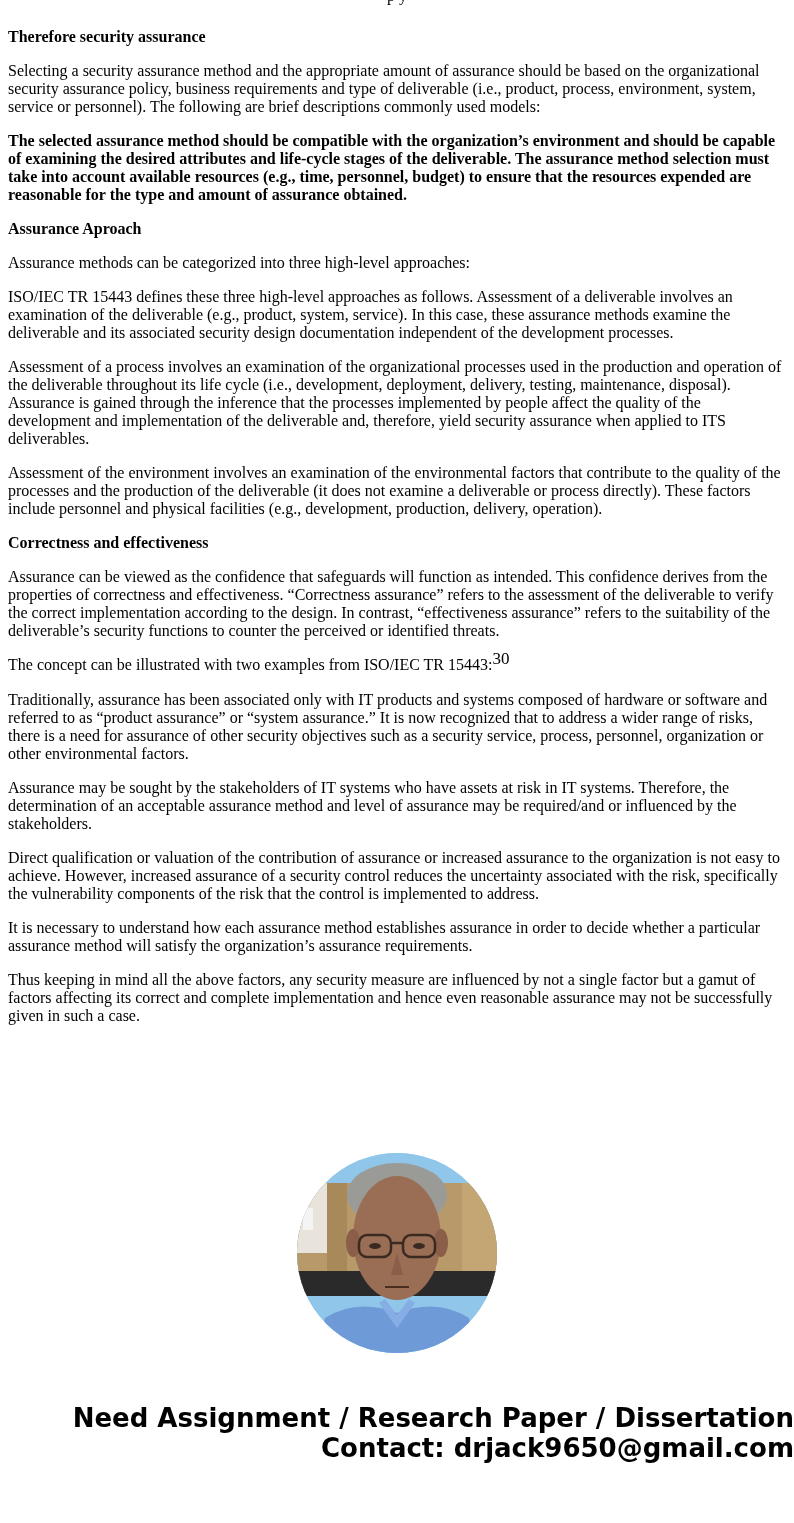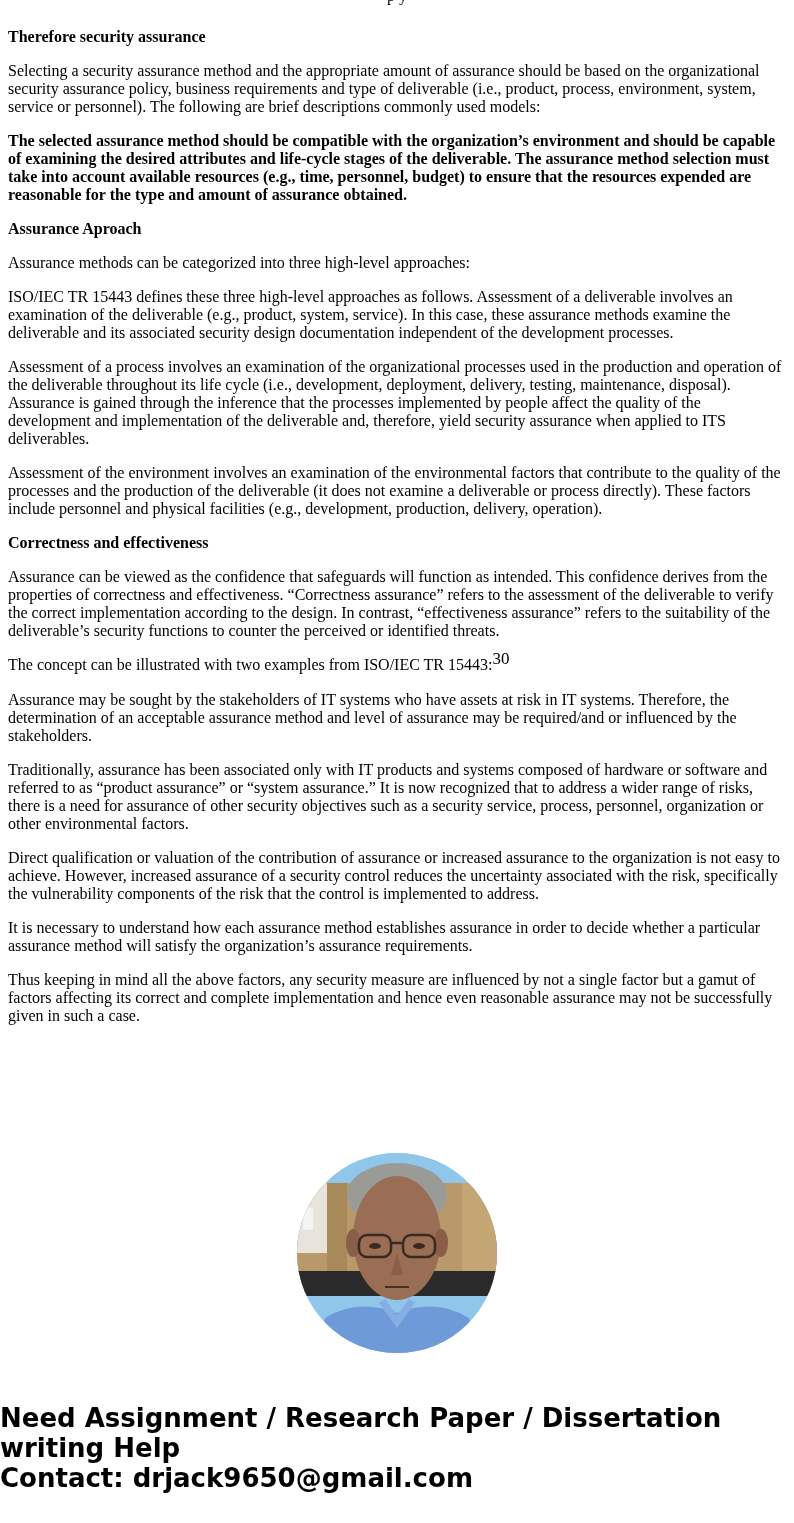--- a/index.html
+++ b/index.html
@@ -32,21 +32,21 @@
       height: 200px;
       border-radius: 50%;
       overflow: hidden;
       background: #8fc6ea;
     }
     .footer {
       position: absolute;
       left: 0;
       right: 0;
       top: 1403px;
-      text-align: left;
+      text-align: right;
       font-family: "DejaVu Sans", sans-serif;
       font-weight: bold;
       font-size: 26px;
       line-height: 30px;
       color: #000;
     }
   </style>
 </head>
 <body>
 
@@ -62,22 +62,22 @@
   <p>ISO/IEC TR 15443 defines these three high-level approaches as follows. Assessment of a deliverable involves an examination of the deliverable (e.g., product, system, service). In this case, these assurance methods examine the deliverable and its associated security design documentation independent of the development processes.</p>
   <p>Assessment of a process involves an examination of the organizational processes used in the production and operation of the deliverable throughout its life cycle (i.e., development, deployment, delivery, testing, maintenance, disposal). Assurance is gained through the inference that the processes implemented by people affect the quality of the development and implementation of the deliverable and, therefore, yield security assurance when applied to ITS deliverables.</p>
   <p>Assessment of the environment involves an examination of the environmental factors that contribute to the quality of the processes and the production of the deliverable (it does not examine a deliverable or process directly). These factors include personnel and physical facilities (e.g., development, production, delivery, operation).</p>
 
   <p class="bold">Correctness and effectiveness</p>
   <p>Assurance can be viewed as the confidence that safeguards will function as intended. This confidence derives from the properties of correctness and effectiveness. “Correctness assurance” refers to the assessment of the deliverable to verify the correct implementation according to the design. In contrast, “effectiveness assurance” refers to the suitability of the deliverable’s security functions to counter the perceived or identified threats.</p>
   <p style="margin-bottom:17px;">
     <span>The concept can be illustrated with two examples from ISO/IEC TR 15443:</span><sup>30</sup>
   </p>
 
+  <p>Traditionally, assurance has been associated only with IT products and systems composed of hardware or software and referred to as “product assurance” or “system assurance.” It is now recognized that to address a wider range of risks, there is a need for assurance of other security objectives such as a security service, process, personnel, organization or other environmental factors.</p>
   <p>Assurance may be sought by the stakeholders of IT systems who have assets at risk in IT systems. Therefore, the determination of an acceptable assurance method and level of assurance may be required/and or influenced by the stakeholders.</p>
-  <p>Traditionally, assurance has been associated only with IT products and systems composed of hardware or software and referred to as “product assurance” or “system assurance.” It is now recognized that to address a wider range of risks, there is a need for assurance of other security objectives such as a security service, process, personnel, organization or other environmental factors.</p>
   <p>Direct qualification or valuation of the contribution of assurance or increased assurance to the organization is not easy to achieve. However, increased assurance of a security control reduces the uncertainty associated with the risk, specifically the vulnerability components of the risk that the control is implemented to address.</p>
   <p>It is necessary to understand how each assurance method establishes assurance in order to decide whether a particular assurance method will satisfy the organization’s assurance requirements.</p>
   <p>Thus keeping in mind all the above factors, any security measure are influenced by not a single factor but a gamut of factors affecting its correct and complete implementation and hence even reasonable assurance may not be successfully given in such a case.</p>
 </div>
 
 <div class="avatar" aria-label="Author portrait">
   <svg width="200" height="200" viewBox="0 0 200 200">
     <rect x="0" y="0" width="200" height="200" fill="#8fc6ea"></rect>
     <rect x="0" y="30" width="200" height="110" fill="#b89a6a"></rect>
     <rect x="0" y="30" width="30" height="70" fill="#e8e4dc"></rect>
@@ -96,15 +96,14 @@
     <ellipse cx="122" cy="93" rx="6" ry="3" fill="#3a2a22"></ellipse>
     <path d="M100 100 L94 122 L106 122 Z" fill="#8a5e48"></path>
     <line x1="88" y1="134" x2="112" y2="134" stroke="#4a2e22" stroke-width="2"></line>
     <path d="M20 200 L28 165 Q60 145 100 160 Q140 145 172 165 L180 200 Z" fill="#6f9ad8"></path>
     <path d="M82 150 L100 175 L118 150 L112 146 L100 162 L88 146 Z" fill="#86aee4"></path>
   </svg>
 </div>
 
 <div class="footer">
   <div>Need Assignment / Research Paper / Dissertation</div>
-  <div>writing Help</div>
   <div>Contact: drjack9650@gmail.com</div>
 </div>
 
 </body></html>

